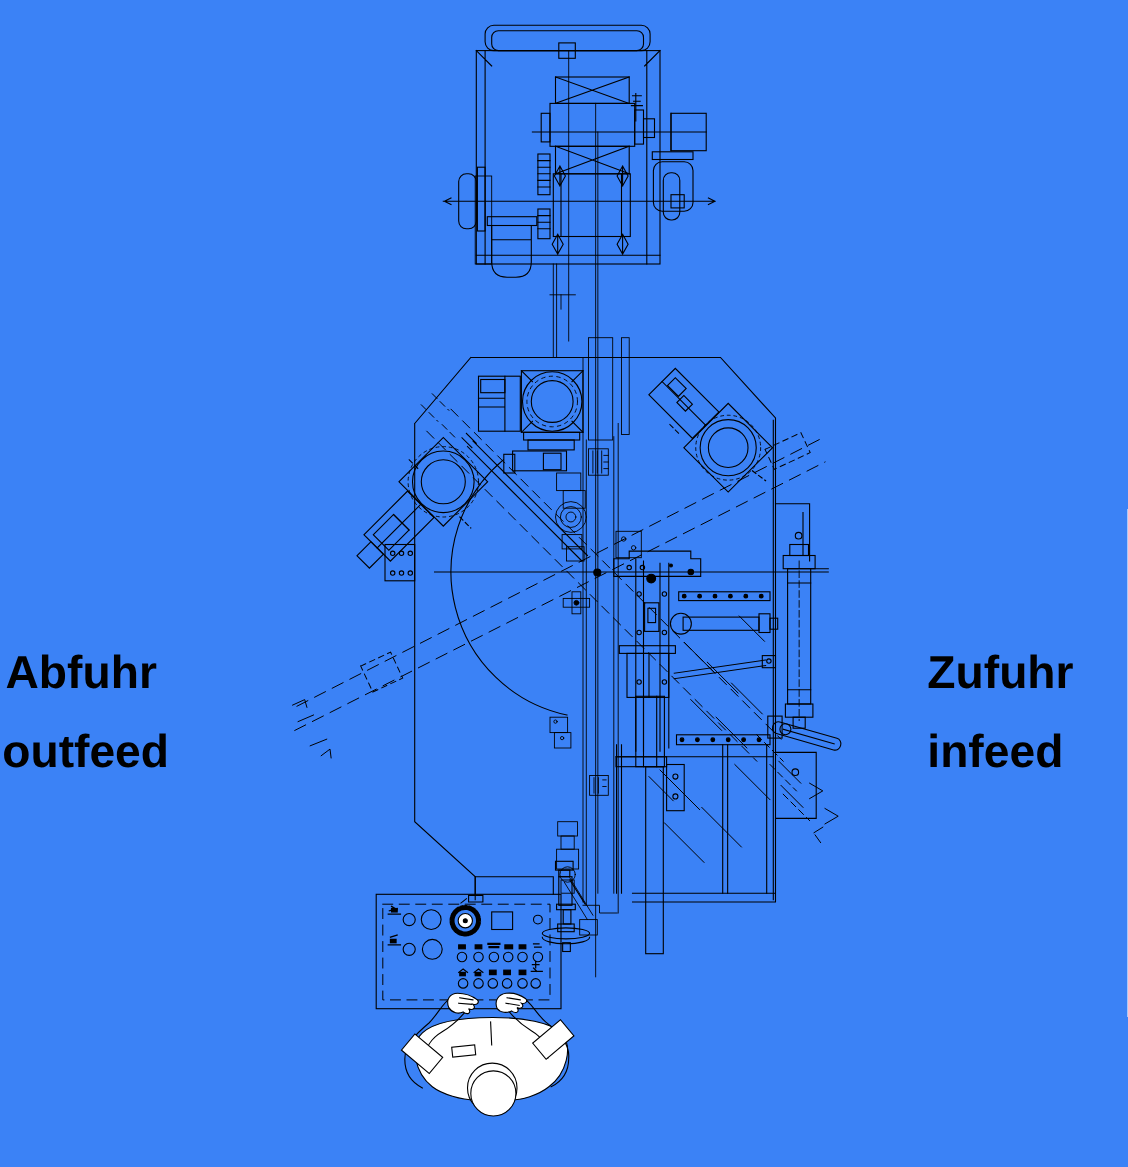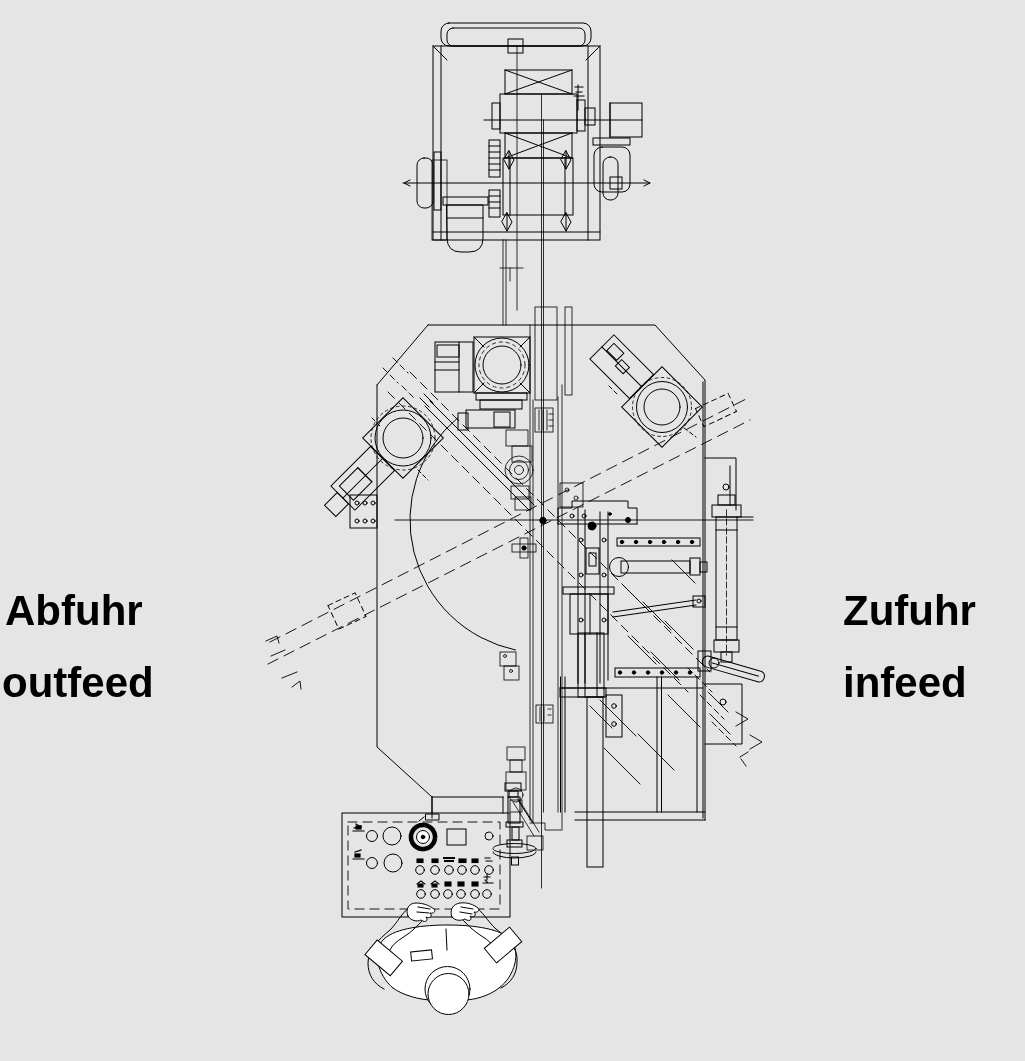--- a/index.html
+++ b/index.html
@@ -1,16 +1,16 @@
 <!DOCTYPE html>
 <html><head>
 <meta charset="utf-8">
 <style>
   html,body{margin:0;padding:0;background:#fff;}
-  .stage{position:relative;width:1025px;height:1061px;background:#e5e5e5;overflow:hidden;
+  .stage{position:relative;width:1025px;height:1061px;background:#3b82f6;overflow:hidden;
          font-family:"Liberation Sans",sans-serif;}
   svg{position:absolute;left:0;top:0;}
   text.feedlabel{font-family:"Liberation Sans",sans-serif;font-weight:bold;font-size:42px;fill:#000;}
 </style>
 </head>
 <body>
 
 <div class="stage">
 <svg width="1025" height="1061" viewBox="0 0 1025 1061">
   <g stroke="#000" fill="none" stroke-width="1" stroke-linecap="square">

